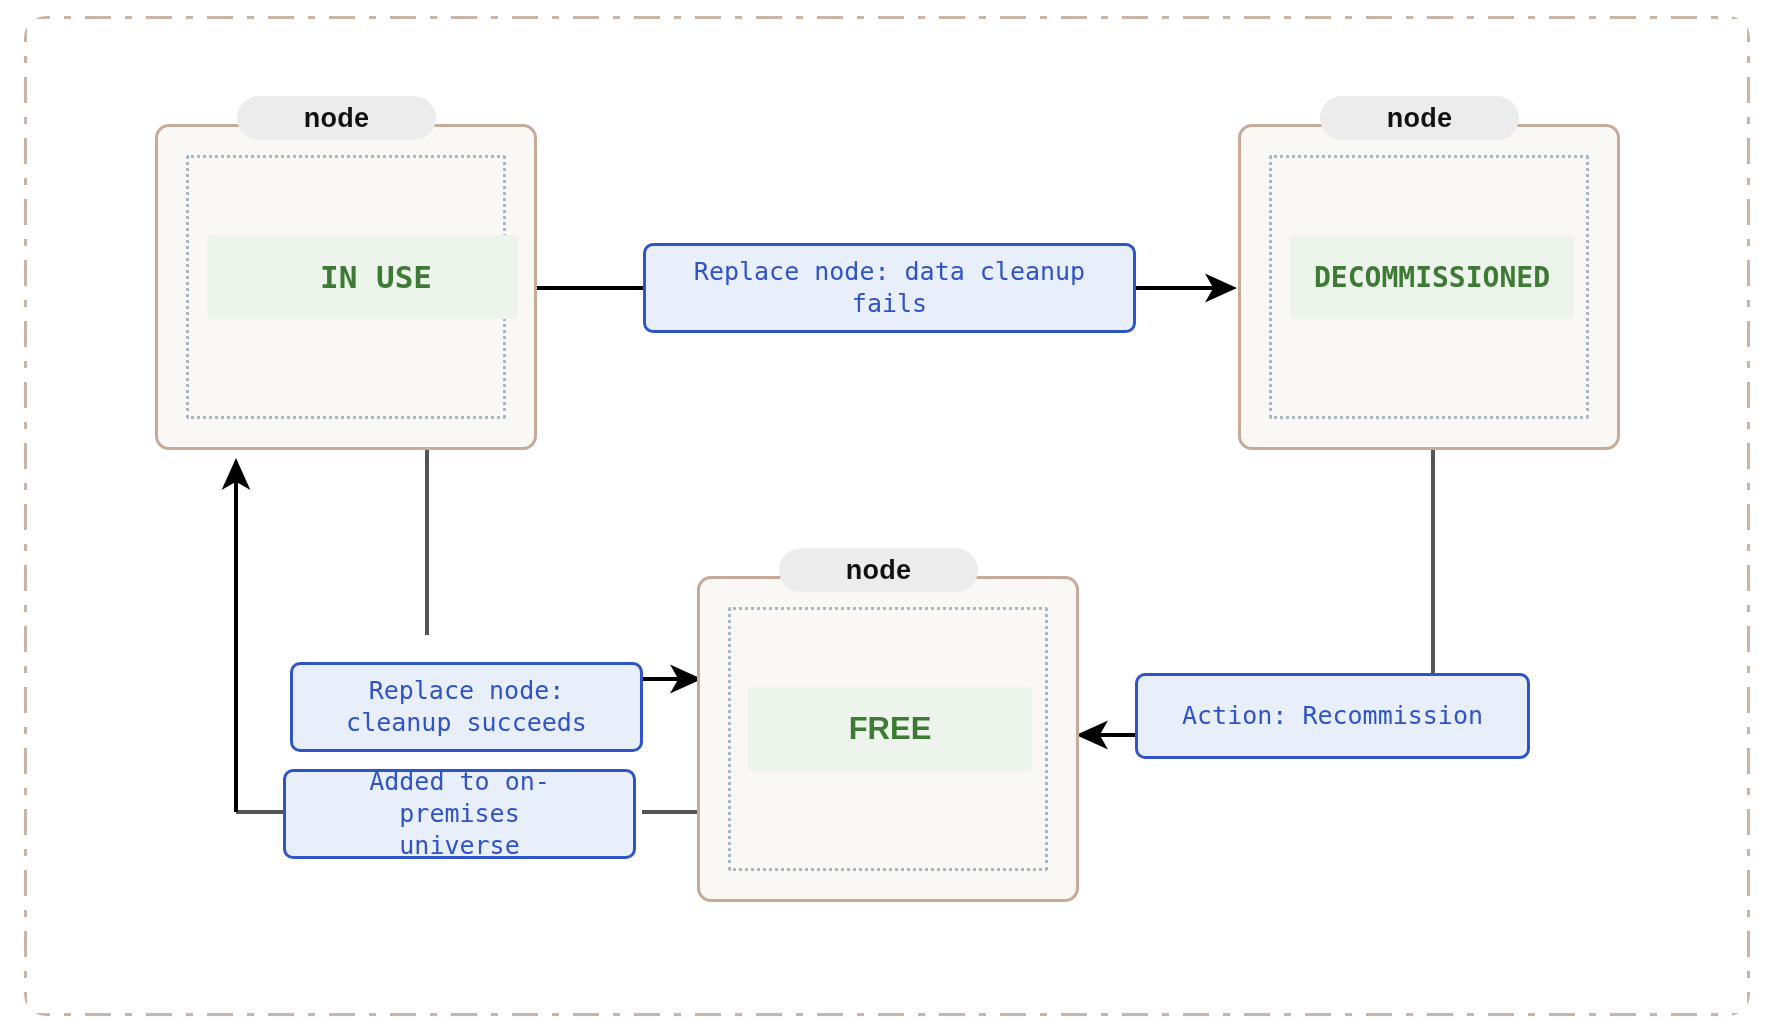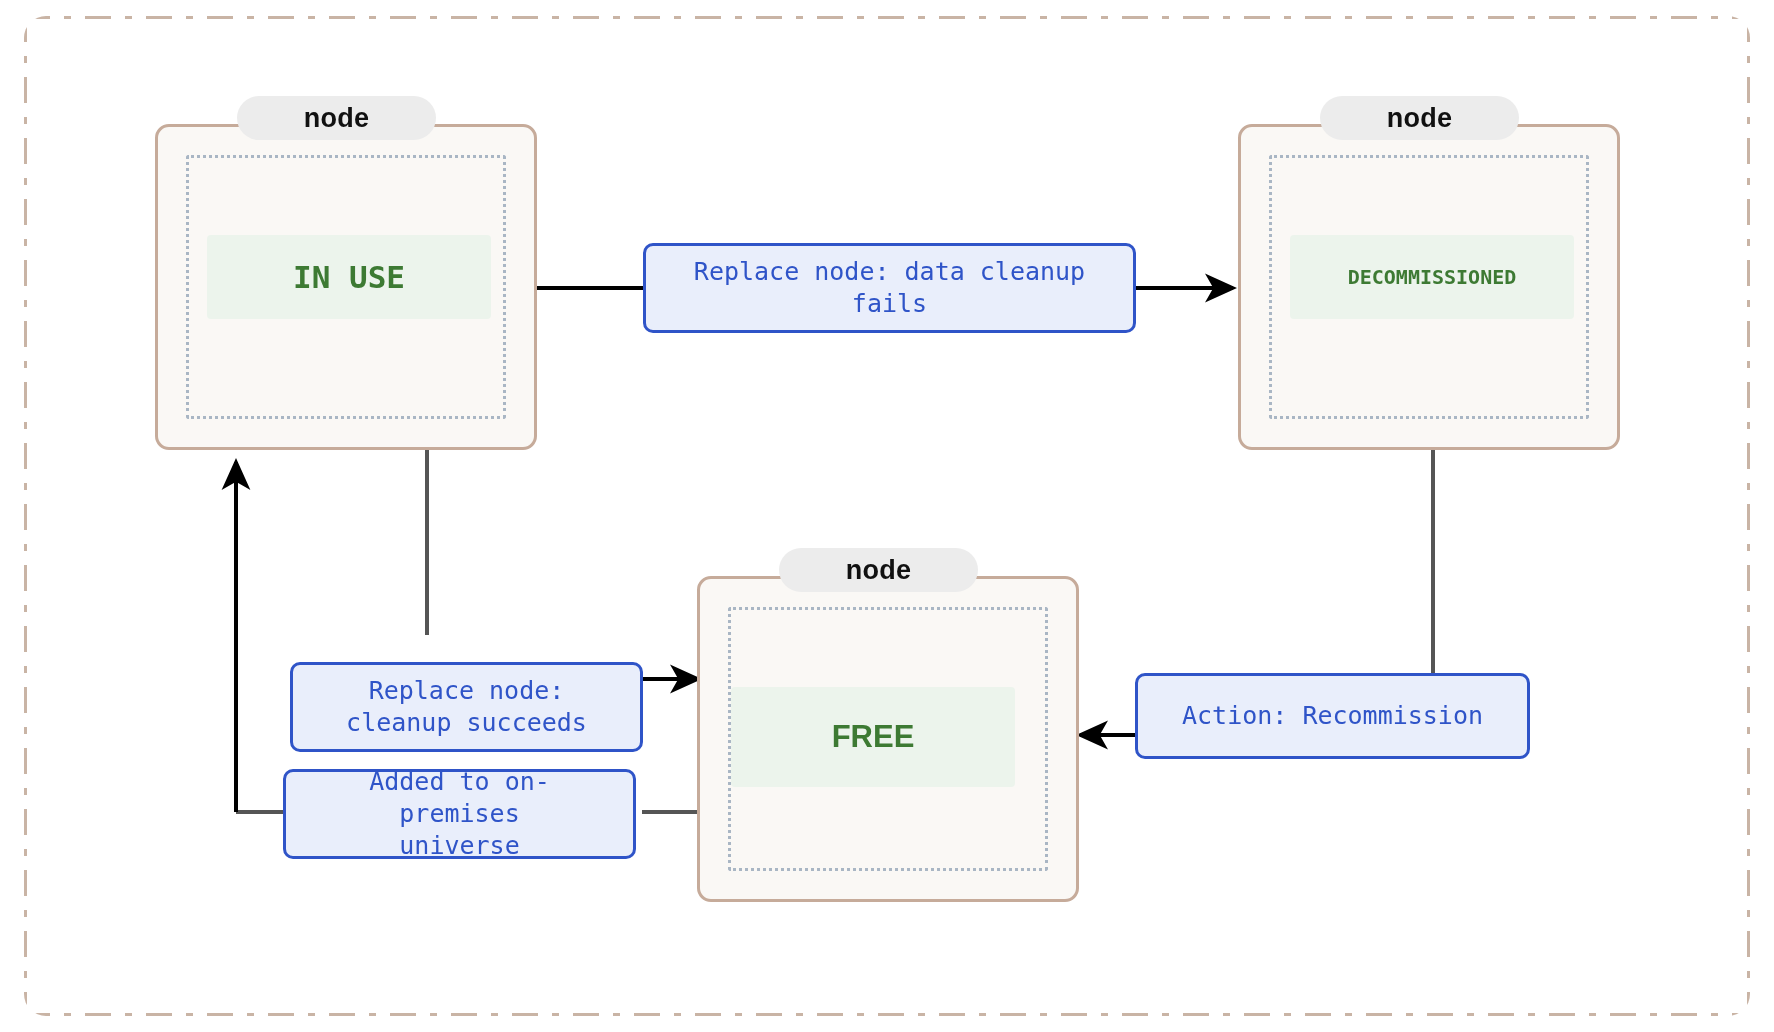--- a/index.html
+++ b/index.html
@@ -110,33 +110,33 @@
     <line x1="290" y1="812" x2="236" y2="812" stroke="#555" stroke-width="4"></line>
     <line x1="236" y1="812" x2="236" y2="462" stroke="#000" stroke-width="4" marker-end="url(#arrowBlack)"></line>
 
     <line x1="1433" y1="450" x2="1433" y2="698" stroke="#555" stroke-width="4"></line>
     <line x1="1135" y1="735" x2="1080" y2="735" stroke="#000" stroke-width="4" marker-end="url(#arrowBlack)"></line>
   </svg>
 
   <div class="node-box" style="left:155px;top:124px;width:382px;height:326px;">
     <div class="node-inner"></div>
     <div class="node-tag" style="left:79px;width:199px;">node</div>
-    <div class="state-chip mono" style="left:49px;top:108px;width:284px;height:84px;">IN USE</div>
+    <div class="state-chip mono" style="left:49px;top:108px;width:284px;height:84px;padding-left:27px;">IN USE</div>
   </div>
 
   <div class="node-box" style="left:1238px;top:124px;width:382px;height:326px;">
     <div class="node-inner"></div>
     <div class="node-tag" style="left:79px;width:199px;">node</div>
-    <div class="state-chip mono" style="left:49px;top:108px;width:284px;height:84px;font-size:20px;">DECOMMISSIONED</div>
+    <div class="state-chip mono" style="left:49px;top:108px;width:284px;height:84px;font-size:28px;">DECOMMISSIONED</div>
   </div>
 
   <div class="node-box" style="left:697px;top:576px;width:382px;height:326px;">
     <div class="node-inner"></div>
     <div class="node-tag" style="left:79px;width:199px;">node</div>
-    <div class="state-chip sans" style="left:31px;top:108px;width:284px;height:100px;">FREE</div>
+    <div class="state-chip sans" style="left:48px;top:108px;width:284px;height:84px;">FREE</div>
   </div>
 
   <div class="edge-label" style="left:643px;top:243px;width:493px;height:90px;">Replace node: data cleanup
 fails</div>
 
   <div class="edge-label" style="left:290px;top:634px;width:353px;height:90px;margin-top:28px;">Replace node:
 cleanup succeeds</div>
 
   <div class="edge-label" style="left:283px;top:769px;width:353px;height:90px;border-radius:10px;">Added to on-premises
 universe</div>

